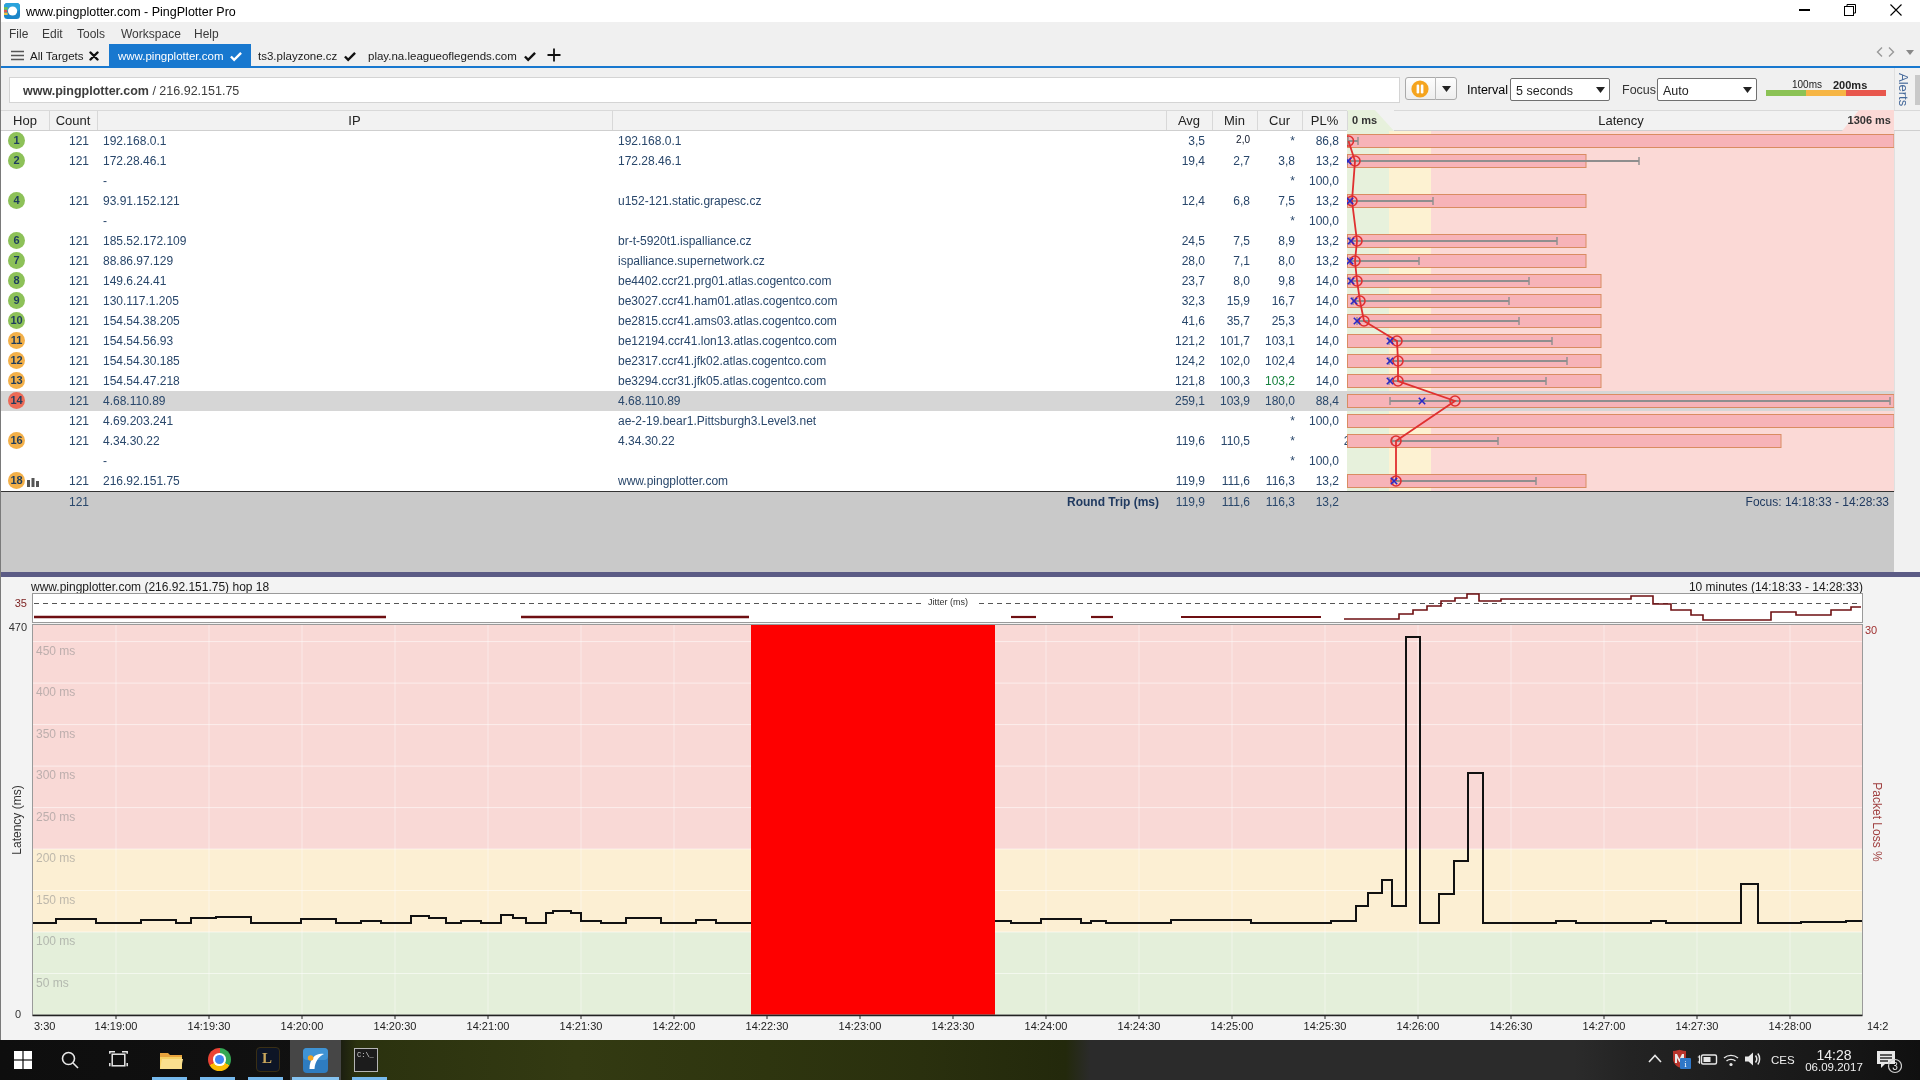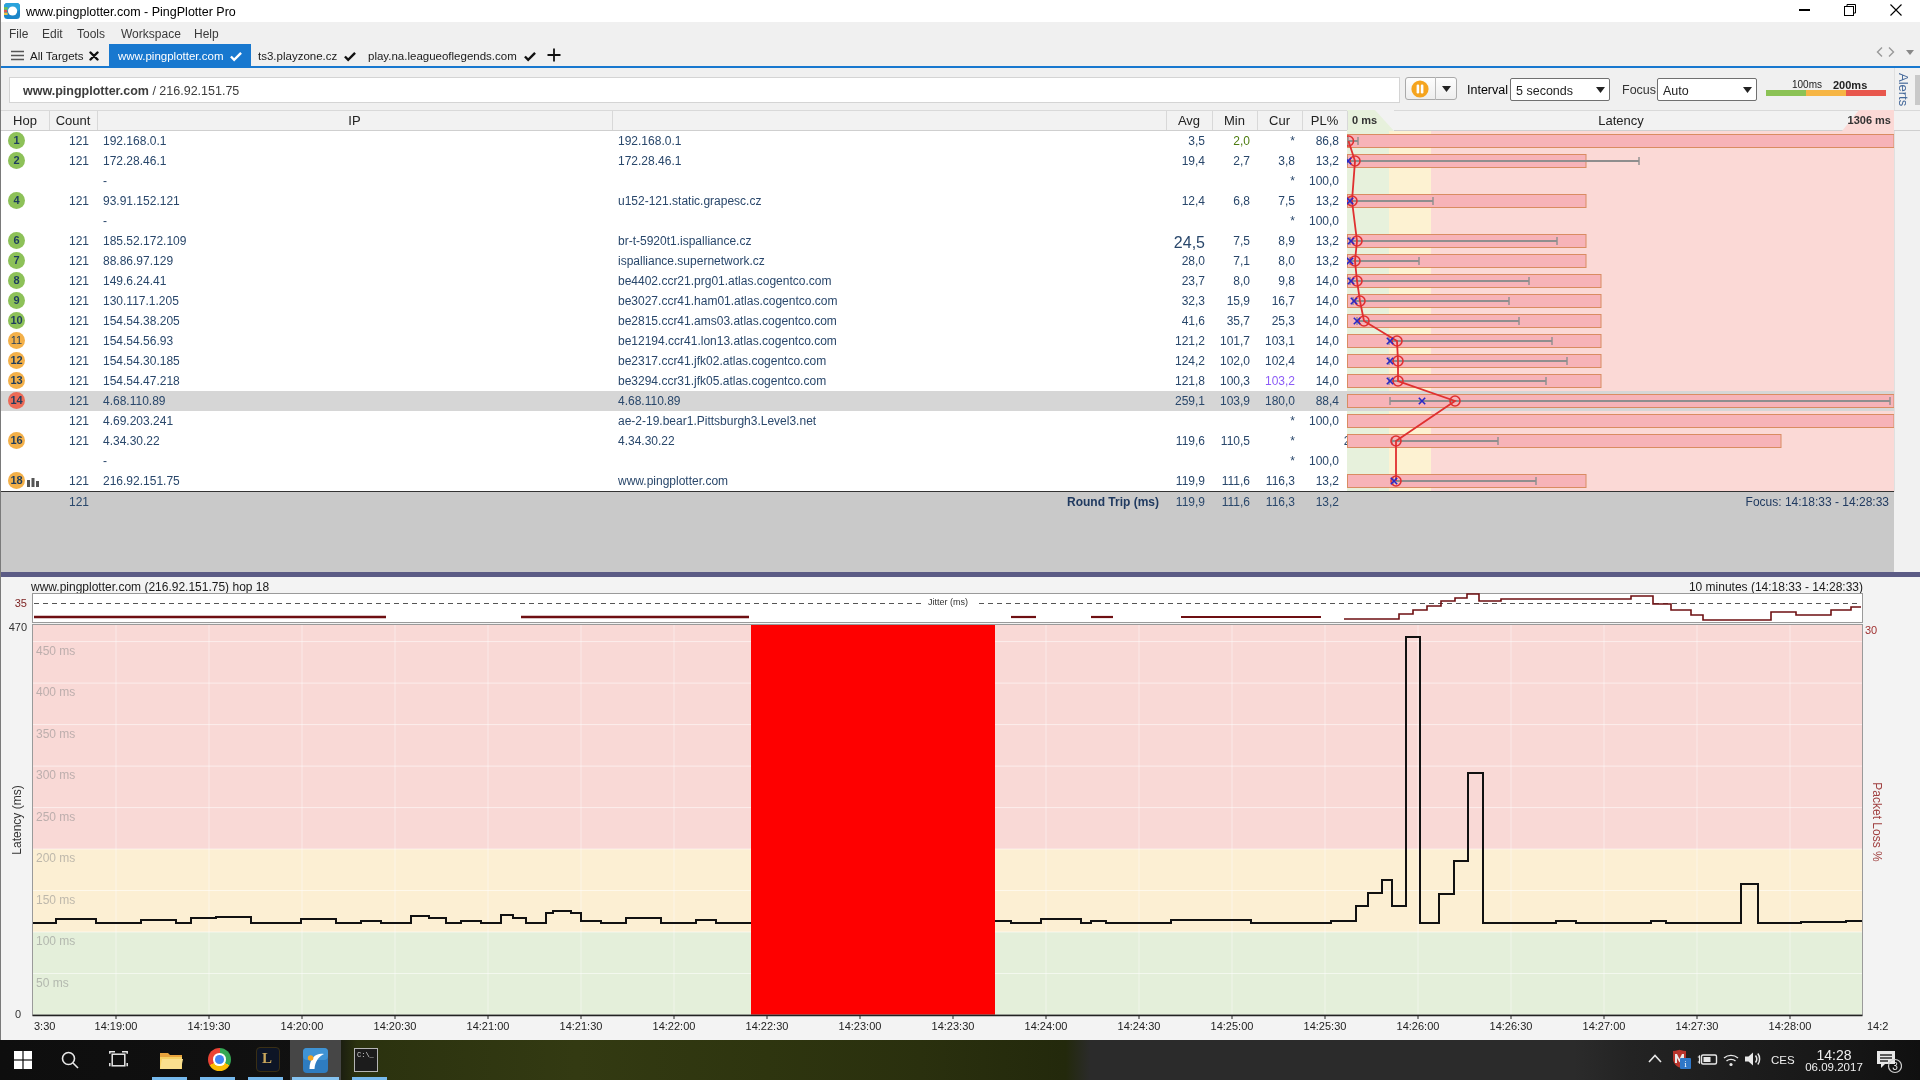--- a/index.html
+++ b/index.html
@@ -130,21 +130,21 @@
 <div class="tx c" style="left:1500px;top:113px;width:240px;font-size:13px;color:#222">Latency</div>
 <div class="tx r" style="left:1790px;top:114px;width:100px;font-size:11px;font-weight:bold;color:#333">1306 ms</div>
 <div class="ab" style="left:0;top:131px;width:1346px;height:360px;background:#fff"></div>
 <div class="ab" style="left:0;top:391px;width:1346px;height:20px;background:#d6d6d6"></div>
 <div class="ab" style="left:7px;top:132px;width:17px;height:17px;border-radius:50%;background:#8dc158"></div>
 <div class="tx c" style="left:7px;top:134px;width:17px;font-size:11px;font-weight:bold;color:#1e3c5e">1</div>
 <div class="tx r" style="left:48px;top:134px;width:40px;font-size:12px;color:#29476b">121</div>
 <div class="tx" style="left:102px;top:134px;font-size:12px;color:#29476b">192.168.0.1</div>
 <div class="tx" style="left:617px;top:134px;font-size:12px;color:#29476b">192.168.0.1</div>
 <div class="tx r" style="left:1165px;top:134px;width:39px;font-size:12px;color:#29476b">3,5</div>
-<div class="tx r" style="left:1211px;top:134px;width:38px;font-size:12px;color:#4d7c0f">2,0</div>
+<div class="tx r" style="left:1211px;top:134px;width:38px;font-size:10px;color:#0f172a">2,0</div>
 <div class="tx r" style="left:1256px;top:134px;width:38px;font-size:12px;color:#29476b">*</div>
 <div class="tx r" style="left:1301px;top:134px;width:37px;font-size:12px;color:#29476b">86,8</div>
 <div class="ab" style="left:7px;top:152px;width:17px;height:17px;border-radius:50%;background:#8dc158"></div>
 <div class="tx c" style="left:7px;top:154px;width:17px;font-size:11px;font-weight:bold;color:#1e3c5e">2</div>
 <div class="tx r" style="left:48px;top:154px;width:40px;font-size:12px;color:#29476b">121</div>
 <div class="tx" style="left:102px;top:154px;font-size:12px;color:#29476b">172.28.46.1</div>
 <div class="tx" style="left:617px;top:154px;font-size:12px;color:#29476b">172.28.46.1</div>
 <div class="tx r" style="left:1165px;top:154px;width:39px;font-size:12px;color:#29476b">19,4</div>
 <div class="tx r" style="left:1211px;top:154px;width:38px;font-size:12px;color:#29476b">2,7</div>
 <div class="tx r" style="left:1256px;top:154px;width:38px;font-size:12px;color:#29476b">3,8</div>
@@ -162,21 +162,21 @@
 <div class="tx r" style="left:1256px;top:194px;width:38px;font-size:12px;color:#29476b">7,5</div>
 <div class="tx r" style="left:1301px;top:194px;width:37px;font-size:12px;color:#29476b">13,2</div>
 <div class="tx" style="left:102px;top:214px;font-size:12px;color:#29476b">-</div>
 <div class="tx r" style="left:1256px;top:214px;width:38px;font-size:12px;color:#29476b">*</div>
 <div class="tx r" style="left:1301px;top:214px;width:37px;font-size:12px;color:#29476b">100,0</div>
 <div class="ab" style="left:7px;top:232px;width:17px;height:17px;border-radius:50%;background:#8dc158"></div>
 <div class="tx c" style="left:7px;top:234px;width:17px;font-size:11px;font-weight:bold;color:#1e3c5e">6</div>
 <div class="tx r" style="left:48px;top:234px;width:40px;font-size:12px;color:#29476b">121</div>
 <div class="tx" style="left:102px;top:234px;font-size:12px;color:#29476b">185.52.172.109</div>
 <div class="tx" style="left:617px;top:234px;font-size:12px;color:#29476b">br-t-5920t1.ispalliance.cz</div>
-<div class="tx r" style="left:1165px;top:234px;width:39px;font-size:16px;color:#29476b">24,5</div>
+<div class="tx r" style="left:1165px;top:234px;width:39px;font-size:12px;color:#29476b">24,5</div>
 <div class="tx r" style="left:1211px;top:234px;width:38px;font-size:12px;color:#29476b">7,5</div>
 <div class="tx r" style="left:1256px;top:234px;width:38px;font-size:12px;color:#29476b">8,9</div>
 <div class="tx r" style="left:1301px;top:234px;width:37px;font-size:12px;color:#29476b">13,2</div>
 <div class="ab" style="left:7px;top:252px;width:17px;height:17px;border-radius:50%;background:#8dc158"></div>
 <div class="tx c" style="left:7px;top:254px;width:17px;font-size:11px;font-weight:bold;color:#1e3c5e">7</div>
 <div class="tx r" style="left:48px;top:254px;width:40px;font-size:12px;color:#29476b">121</div>
 <div class="tx" style="left:102px;top:254px;font-size:12px;color:#29476b">88.86.97.129</div>
 <div class="tx" style="left:617px;top:254px;font-size:12px;color:#29476b">ispalliance.supernetwork.cz</div>
 <div class="tx r" style="left:1165px;top:254px;width:39px;font-size:12px;color:#29476b">28,0</div>
 <div class="tx r" style="left:1211px;top:254px;width:38px;font-size:12px;color:#29476b">7,1</div>
@@ -203,21 +203,21 @@
 <div class="ab" style="left:7px;top:312px;width:17px;height:17px;border-radius:50%;background:#8dc158"></div>
 <div class="tx c" style="left:7px;top:314px;width:17px;font-size:11px;font-weight:bold;color:#1e3c5e">10</div>
 <div class="tx r" style="left:48px;top:314px;width:40px;font-size:12px;color:#29476b">121</div>
 <div class="tx" style="left:102px;top:314px;font-size:12px;color:#29476b">154.54.38.205</div>
 <div class="tx" style="left:617px;top:314px;font-size:12px;color:#29476b">be2815.ccr41.ams03.atlas.cogentco.com</div>
 <div class="tx r" style="left:1165px;top:314px;width:39px;font-size:12px;color:#29476b">41,6</div>
 <div class="tx r" style="left:1211px;top:314px;width:38px;font-size:12px;color:#29476b">35,7</div>
 <div class="tx r" style="left:1256px;top:314px;width:38px;font-size:12px;color:#29476b">25,3</div>
 <div class="tx r" style="left:1301px;top:314px;width:37px;font-size:12px;color:#29476b">14,0</div>
 <div class="ab" style="left:7px;top:332px;width:17px;height:17px;border-radius:50%;background:#f3b049"></div>
-<div class="tx c" style="left:7px;top:334px;width:17px;font-size:11px;font-weight:normal;color:#1e3c5e">11</div>
+<div class="tx c" style="left:7px;top:334px;width:17px;font-size:11px;font-weight:bold;color:#1e3c5e">11</div>
 <div class="tx r" style="left:48px;top:334px;width:40px;font-size:12px;color:#29476b">121</div>
 <div class="tx" style="left:102px;top:334px;font-size:12px;color:#29476b">154.54.56.93</div>
 <div class="tx" style="left:617px;top:334px;font-size:12px;color:#29476b">be12194.ccr41.lon13.atlas.cogentco.com</div>
 <div class="tx r" style="left:1165px;top:334px;width:39px;font-size:12px;color:#29476b">121,2</div>
 <div class="tx r" style="left:1211px;top:334px;width:38px;font-size:12px;color:#29476b">101,7</div>
 <div class="tx r" style="left:1256px;top:334px;width:38px;font-size:12px;color:#29476b">103,1</div>
 <div class="tx r" style="left:1301px;top:334px;width:37px;font-size:12px;color:#29476b">14,0</div>
 <div class="ab" style="left:7px;top:352px;width:17px;height:17px;border-radius:50%;background:#f3b049"></div>
 <div class="tx c" style="left:7px;top:354px;width:17px;font-size:11px;font-weight:bold;color:#1e3c5e">12</div>
 <div class="tx r" style="left:48px;top:354px;width:40px;font-size:12px;color:#29476b">121</div>
@@ -227,21 +227,21 @@
 <div class="tx r" style="left:1211px;top:354px;width:38px;font-size:12px;color:#29476b">102,0</div>
 <div class="tx r" style="left:1256px;top:354px;width:38px;font-size:12px;color:#29476b">102,4</div>
 <div class="tx r" style="left:1301px;top:354px;width:37px;font-size:12px;color:#29476b">14,0</div>
 <div class="ab" style="left:7px;top:372px;width:17px;height:17px;border-radius:50%;background:#f3b049"></div>
 <div class="tx c" style="left:7px;top:374px;width:17px;font-size:11px;font-weight:bold;color:#1e3c5e">13</div>
 <div class="tx r" style="left:48px;top:374px;width:40px;font-size:12px;color:#29476b">121</div>
 <div class="tx" style="left:102px;top:374px;font-size:12px;color:#29476b">154.54.47.218</div>
 <div class="tx" style="left:617px;top:374px;font-size:12px;color:#29476b">be3294.ccr31.jfk05.atlas.cogentco.com</div>
 <div class="tx r" style="left:1165px;top:374px;width:39px;font-size:12px;color:#29476b">121,8</div>
 <div class="tx r" style="left:1211px;top:374px;width:38px;font-size:12px;color:#29476b">100,3</div>
-<div class="tx r" style="left:1256px;top:374px;width:38px;font-size:12px;color:#8b5cf6">103,2</div>
+<div class="tx r" style="left:1256px;top:374px;width:38px;font-size:12px;color:#15803d">103,2</div>
 <div class="tx r" style="left:1301px;top:374px;width:37px;font-size:12px;color:#29476b">14,0</div>
 <div class="ab" style="left:7px;top:392px;width:17px;height:17px;border-radius:50%;background:#ec6a56"></div>
 <div class="tx c" style="left:7px;top:394px;width:17px;font-size:11px;font-weight:bold;color:#1e3c5e">14</div>
 <div class="tx r" style="left:48px;top:394px;width:40px;font-size:12px;color:#29476b">121</div>
 <div class="tx" style="left:102px;top:394px;font-size:12px;color:#29476b">4.68.110.89</div>
 <div class="tx" style="left:617px;top:394px;font-size:12px;color:#29476b">4.68.110.89</div>
 <div class="tx r" style="left:1165px;top:394px;width:39px;font-size:12px;color:#29476b">259,1</div>
 <div class="tx r" style="left:1211px;top:394px;width:38px;font-size:12px;color:#29476b">103,9</div>
 <div class="tx r" style="left:1256px;top:394px;width:38px;font-size:12px;color:#29476b">180,0</div>
 <div class="tx r" style="left:1301px;top:394px;width:37px;font-size:12px;color:#29476b">88,4</div>

